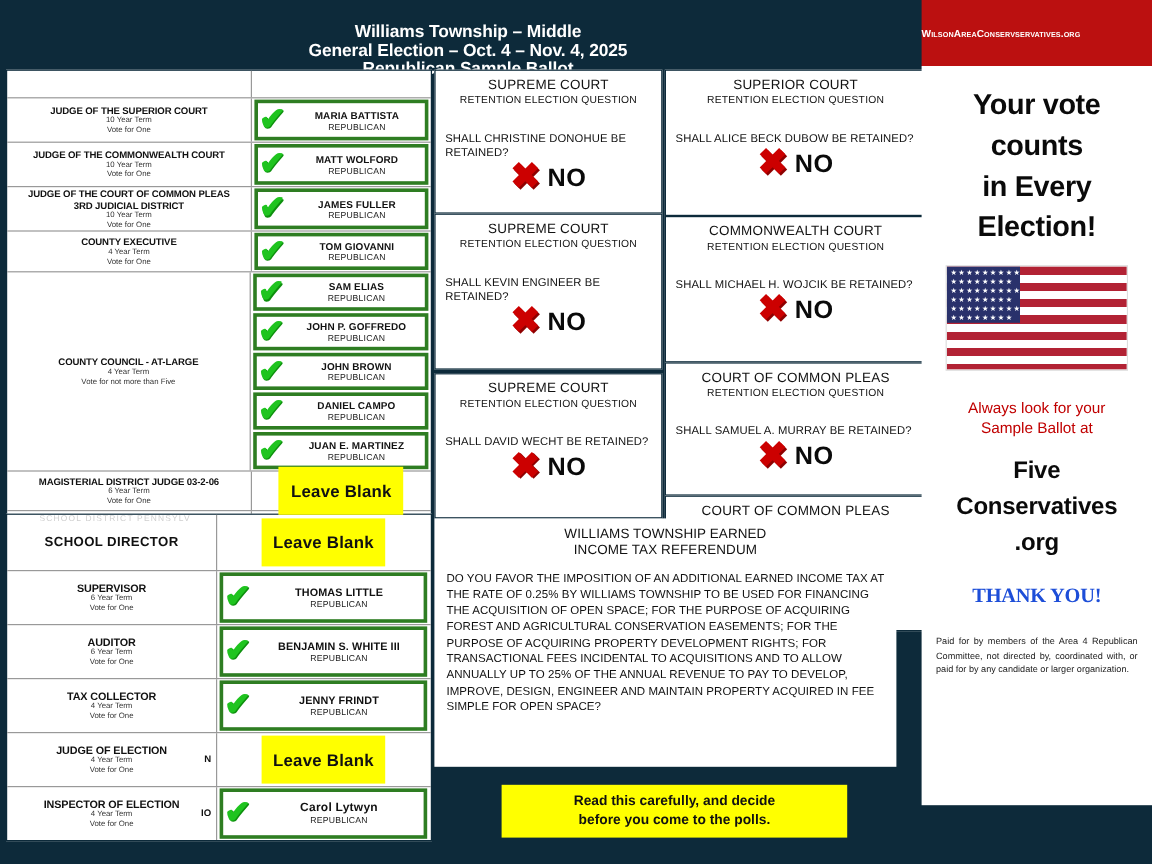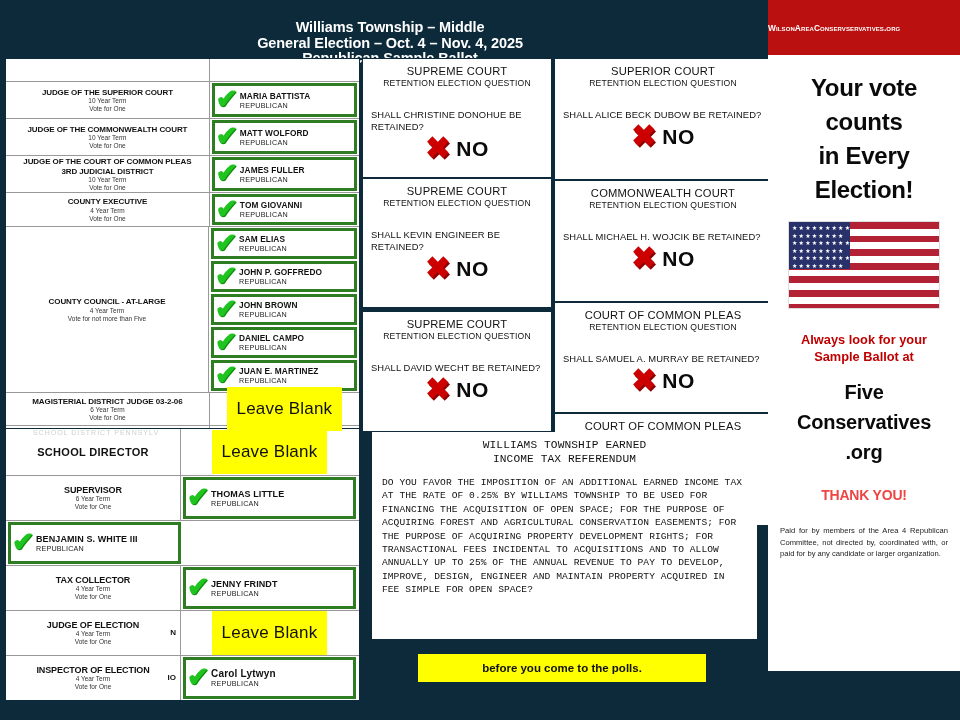--- a/index.html
+++ b/index.html
@@ -125,20 +125,21 @@
     font-size: 27px;
     line-height: 20px;
     color: #1fc41f;
     text-shadow: 1px 1px 0 #0e8f0e;
     font-weight: bold;
     text-align: center;
     transform: translateY(-1px);
   }
   .cand-text {
     flex: 1;
+    text-align: center;
     padding-right: 4px;
   }
   .cand-name {
     font-size: 8.3px;
     font-weight: bold;
     color: #111;
     letter-spacing: 0.1px;
     line-height: 10px;
     white-space: nowrap;
   }
@@ -152,22 +153,22 @@
     color: #222;
     letter-spacing: 0.2px;
     line-height: 9px;
   }
   .leave-blank {
     position: relative;
     z-index: 2;
     margin: 0 auto;
     background: #ffff00;
     color: #111;
-    font-size: 17px;
-    font-weight: normal;
+    font-size: 14px;
+    font-weight: bold;
     padding: 12px 10px;
     letter-spacing: 0.2px;
   }
   .lb-wrap {
     width: 100%;
     display: flex;
     justify-content: center;
     align-items: center;
   }
   .blank-row { height: 22px; }
@@ -243,26 +244,25 @@
   .no-label {
     font-size: 21px;
     font-weight: bold;
     color: #0a0a0a;
     letter-spacing: 0.5px;
   }
 
   
   .ref {
     position: absolute;
-    left: 372px; top: 432px;
+    left: 362px; top: 432px;
     width: 385px; height: 207px;
     background: #ffffff;
     box-sizing: border-box;
     padding: 6px 10px 0 10px;
-    font-family: Liberation Mono, monospace;
   }
   .ref-title {
     text-align: center;
     font-size: 11.2px;
     color: #111;
     line-height: 14px;
     letter-spacing: 0.1px;
   }
   .ref-body {
     margin-top: 10px;
@@ -335,38 +335,39 @@
     line-height: 7.5px;
     letter-spacing: 1.2px;
     padding: 3px 0 0 3px;
     box-sizing: border-box;
     text-align: left;
     overflow: hidden;
   }
   .rp-always {
     margin-top: 22px;
     font-size: 12.8px;
-    font-weight: bold;
+    font-weight: normal;
     color: #c00000;
     line-height: 17px;
   }
   .rp-site {
     margin-top: 12px;
     font-size: 20px;
     font-weight: bold;
     color: #0a0a0a;
     line-height: 30px;
     letter-spacing: -0.2px;
   }
   .rp-thanks {
     margin-top: 20px;
-    font-size: 14px;
-    font-weight: bold;
-    color: #ef4444;
+    font-size: 17px;
+    font-weight: bold;
+    color: #1d4ed8;
     letter-spacing: -0.2px;
+    font-family: Liberation Serif, serif;
   }
   .rp-paid {
     margin-top: 22px;
     font-size: 7.6px;
     color: #222;
     line-height: 11.5px;
     text-align: justify;
     padding: 0 4px;
   }
 </style>
@@ -570,20 +571,25 @@
           <div class="check">✔</div>
           <div class="cand-text">
             <div class="cand-name" style="font-size:9px">THOMAS LITTLE</div>
             <div class="cand-party">REPUBLICAN</div>
           </div>
         </div>
       </div>
     </div>
 
     <div class="brow" style="height:44px">
+      <div class="bcell-office">
+        <div class="office-name" style="font-size:9px">AUDITOR</div>
+        <div class="office-sub">6 Year Term</div>
+        <div class="office-sub">Vote for One</div>
+      </div>
       <div class="bcell-cand">
         <div class="cand-box"></div>
         <div class="cand-inner">
           <div class="check">✔</div>
           <div class="cand-text">
             <div class="cand-name" style="font-size:9px">BENJAMIN S. WHITE III</div>
             <div class="cand-party">REPUBLICAN</div>
           </div>
         </div>
       </div>
@@ -713,20 +719,21 @@
 
   <div class="ref">
     <div class="ref-title">
       <div>WILLIAMS TOWNSHIP EARNED</div>
       <div>INCOME TAX REFERENDUM</div>
     </div>
     <div class="ref-body">DO YOU FAVOR THE IMPOSITION OF AN ADDITIONAL EARNED INCOME TAX AT THE RATE OF 0.25% BY WILLIAMS TOWNSHIP TO BE USED FOR FINANCING  THE ACQUISITION OF OPEN SPACE; FOR THE PURPOSE OF ACQUIRING FOREST AND AGRICULTURAL CONSERVATION EASEMENTS; FOR THE PURPOSE OF ACQUIRING PROPERTY DEVELOPMENT RIGHTS; FOR TRANSACTIONAL FEES  INCIDENTAL TO ACQUISITIONS AND TO ALLOW ANNUALLY UP TO 25% OF THE ANNUAL REVENUE TO PAY TO DEVELOP, IMPROVE, DESIGN, ENGINEER AND MAINTAIN PROPERTY ACQUIRED IN FEE SIMPLE FOR OPEN SPACE?</div>
   </div>
 
   <div class="read-box">
+    <div>Read this carefully, and decide</div>
     <div>before you come to the polls.</div>
   </div>
 
   <div class="rpanel">
     <div class="rp-slogan">
       <div>Your  vote</div>
       <div>counts</div>
       <div>in Every</div>
       <div>Election!</div>
     </div>

